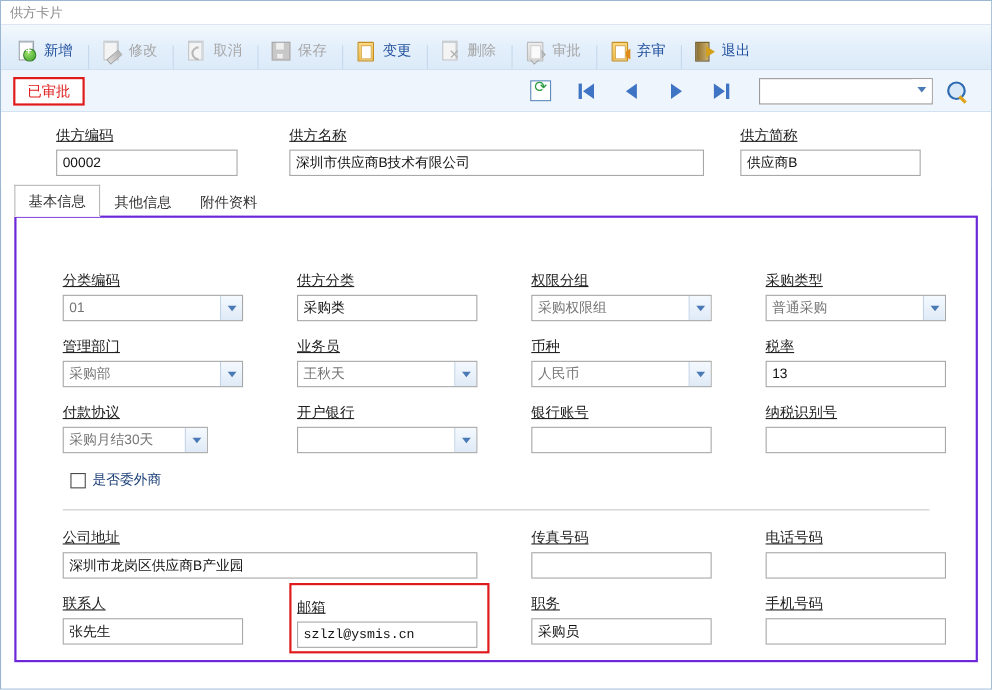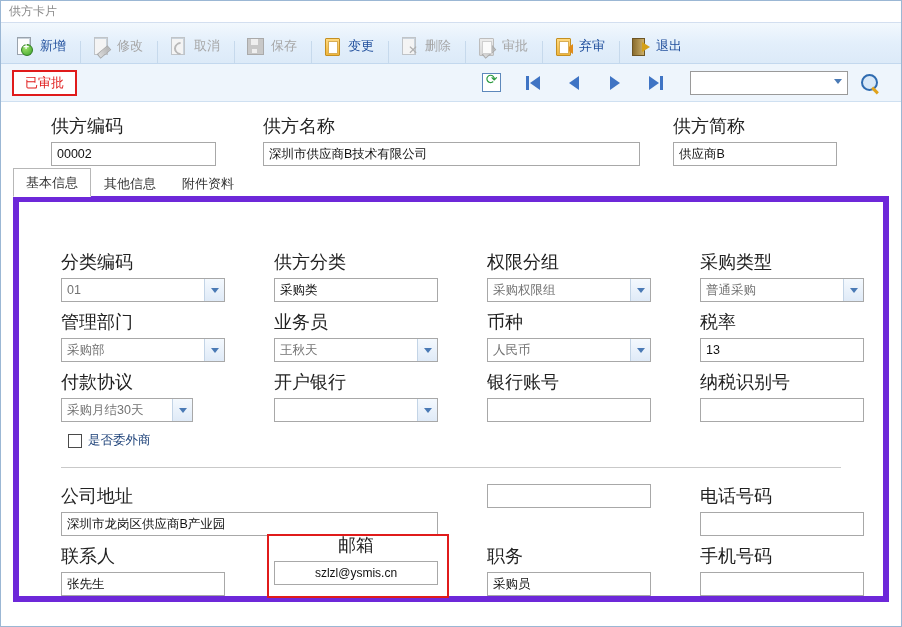--- a/index.html
+++ b/index.html
@@ -218,36 +218,36 @@
   }
 
   
   .header-fields {
     position: relative;
     height: 68px;
     background: #ffffff;
   }
   .field { position: absolute; }
   .field .flabel {
-    font-size: 18px; color: #222222;
-    margin-bottom: 4px; display: block; white-space: nowrap;
+    font-size: 13px; color: #222222;
+    margin-bottom: 4px; display: block; white-space: nowrap; text-decoration: underline;
   }
   .inp {
     box-sizing: border-box;
     height: 24px;
     border: 1px solid #a8a8a8;
     background: #ffffff;
     font-size: 12.5px;
     color: #111111;
     padding: 0 5px;
     line-height: 22px;
     white-space: nowrap; overflow: hidden;
     font-family: "Liberation Sans", sans-serif;
   }
-  .inp.mono { font-family: Liberation Sans, sans-serif; font-size: 12px; }
+  .inp.mono { font-family: Liberation Mono, monospace; font-size: 12px; }
   .combo {
     box-sizing: border-box;
     height: 24px;
     border: 1px solid #a8a8a8;
     background: #ffffff;
     font-size: 12.5px; color: #737373;
     padding: 0 22px 0 5px;
     line-height: 22px;
     position: relative;
     white-space: nowrap; overflow: hidden;
@@ -284,21 +284,21 @@
     background: #ffffff;
     border-color: #b7b7b7;
     border-bottom: 1px solid #ffffff;
     z-index: 3;
   }
 
   .panel {
     position: relative;
     margin: 0 12px 0 12px;
     height: 406px;
-    border: 6px solid #6d28d9;
+    border: 2px solid #6d28d9;
     background: #ffffff;
     box-sizing: border-box;
   }
 
   .divider {
     position: absolute;
     left: 42px; right: 42px;
     height: 1px; background: #c9c9c9;
   }
 
@@ -563,34 +563,35 @@
     </div>
 
     <div class="divider" style="top:265px;"></div>
 
     <div class="field" style="left:42px; top:282px; width:377px;">
       <span class="flabel">公司地址</span>
       <div class="inp" style="width:377px;">深圳市龙岗区供应商B产业园</div>
     </div>
 
     <div class="field" style="left:468px; top:282px; width:164px;">
+      <span class="flabel">传真号码</span>
       <div class="inp" style="width:164px;"></div>
     </div>
 
     <div class="field" style="left:681px; top:282px; width:164px;">
       <span class="flabel">电话号码</span>
       <div class="inp" style="width:164px;"></div>
     </div>
 
     <div class="field" style="left:42px; top:342px; width:164px;">
       <span class="flabel">联系人</span>
       <div class="inp" style="width:164px;">张先生</div>
     </div>
 
-    <div class="field" style="left:255px; top:331px; width:164px;text-align:center;">
+    <div class="field" style="left:255px; top:345px; width:164px;">
       <span class="flabel">邮箱</span>
       <div class="inp mono" style="width:164px;">szlzl@ysmis.cn</div>
     </div>
     <div class="redbox" style="left:248px; top:332px; width:178px; height:60px;"></div>
 
     <div class="field" style="left:468px; top:342px; width:164px;">
       <span class="flabel">职务</span>
       <div class="inp" style="width:164px;">采购员</div>
     </div>
 

